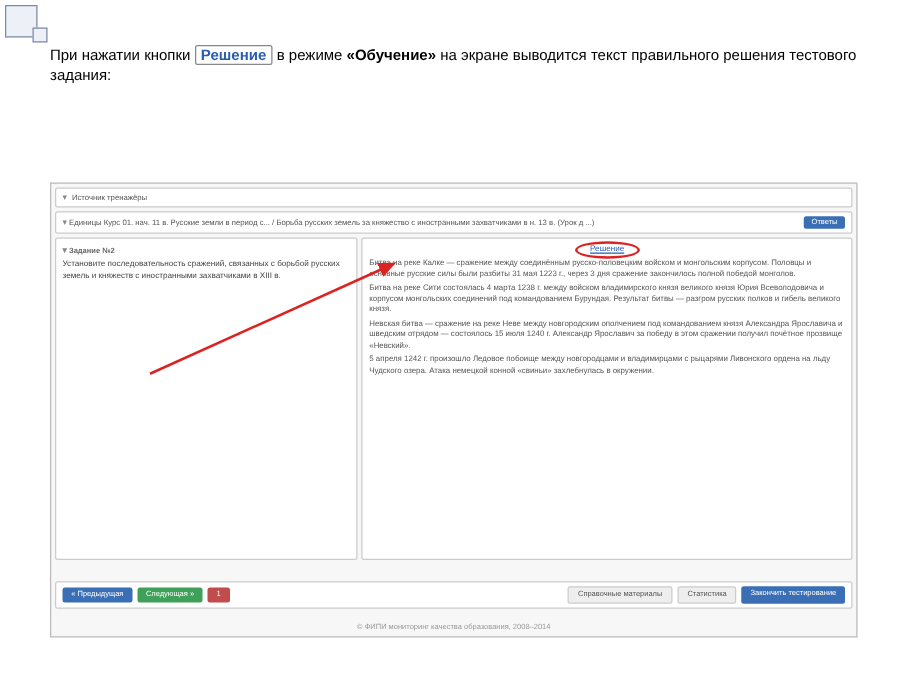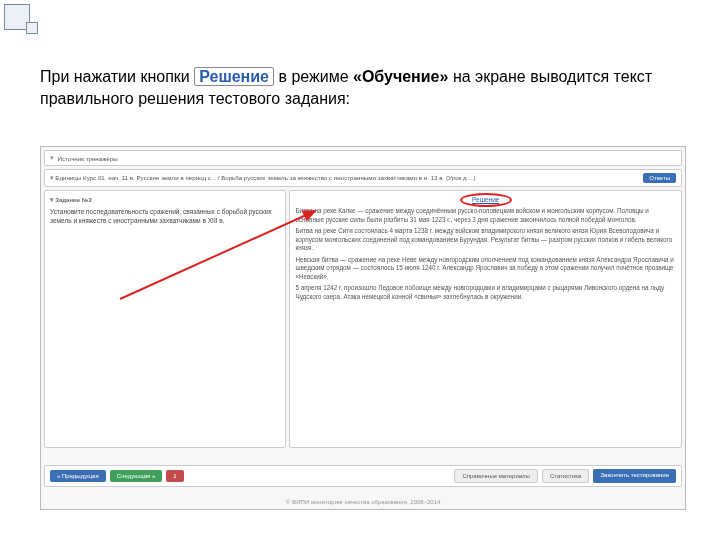--- a/index.html
+++ b/index.html
@@ -9,22 +9,22 @@
     width: 720px;
     height: 540px;
     position: relative;
     overflow: hidden;
   }
   .deco-squares { position: absolute; top: 4px; left: 4px; }
   .deco-squares span { display:inline-block; border:1px solid #7a8aa8; background:#edf1f7; }
   .sq1 { width:26px; height:26px; }
   .sq2 { width:12px; height:12px; position:absolute; top:18px; left:22px; background:#fff; border:1px solid #7a8aa8; }
   .slide-text {
-    position:absolute; top:66px; left:40px; right:30px;
-    font-size:16px; color:#000; line-height:1.35;
+    position:absolute; top:36px; left:40px; right:30px;
+    font-size:12px; color:#000; line-height:1.35;
   }
   .slide-text .btn-word {
     color:#2a5db0; font-weight:bold;
     border:1px solid #888; padding:0 4px; border-radius:2px;
   }
   .app-shot {
     position:absolute; top:146px; left:40px;
     width:646px; height:364px;
     border:1px solid #bbb;
     background:#f7f7f7;

